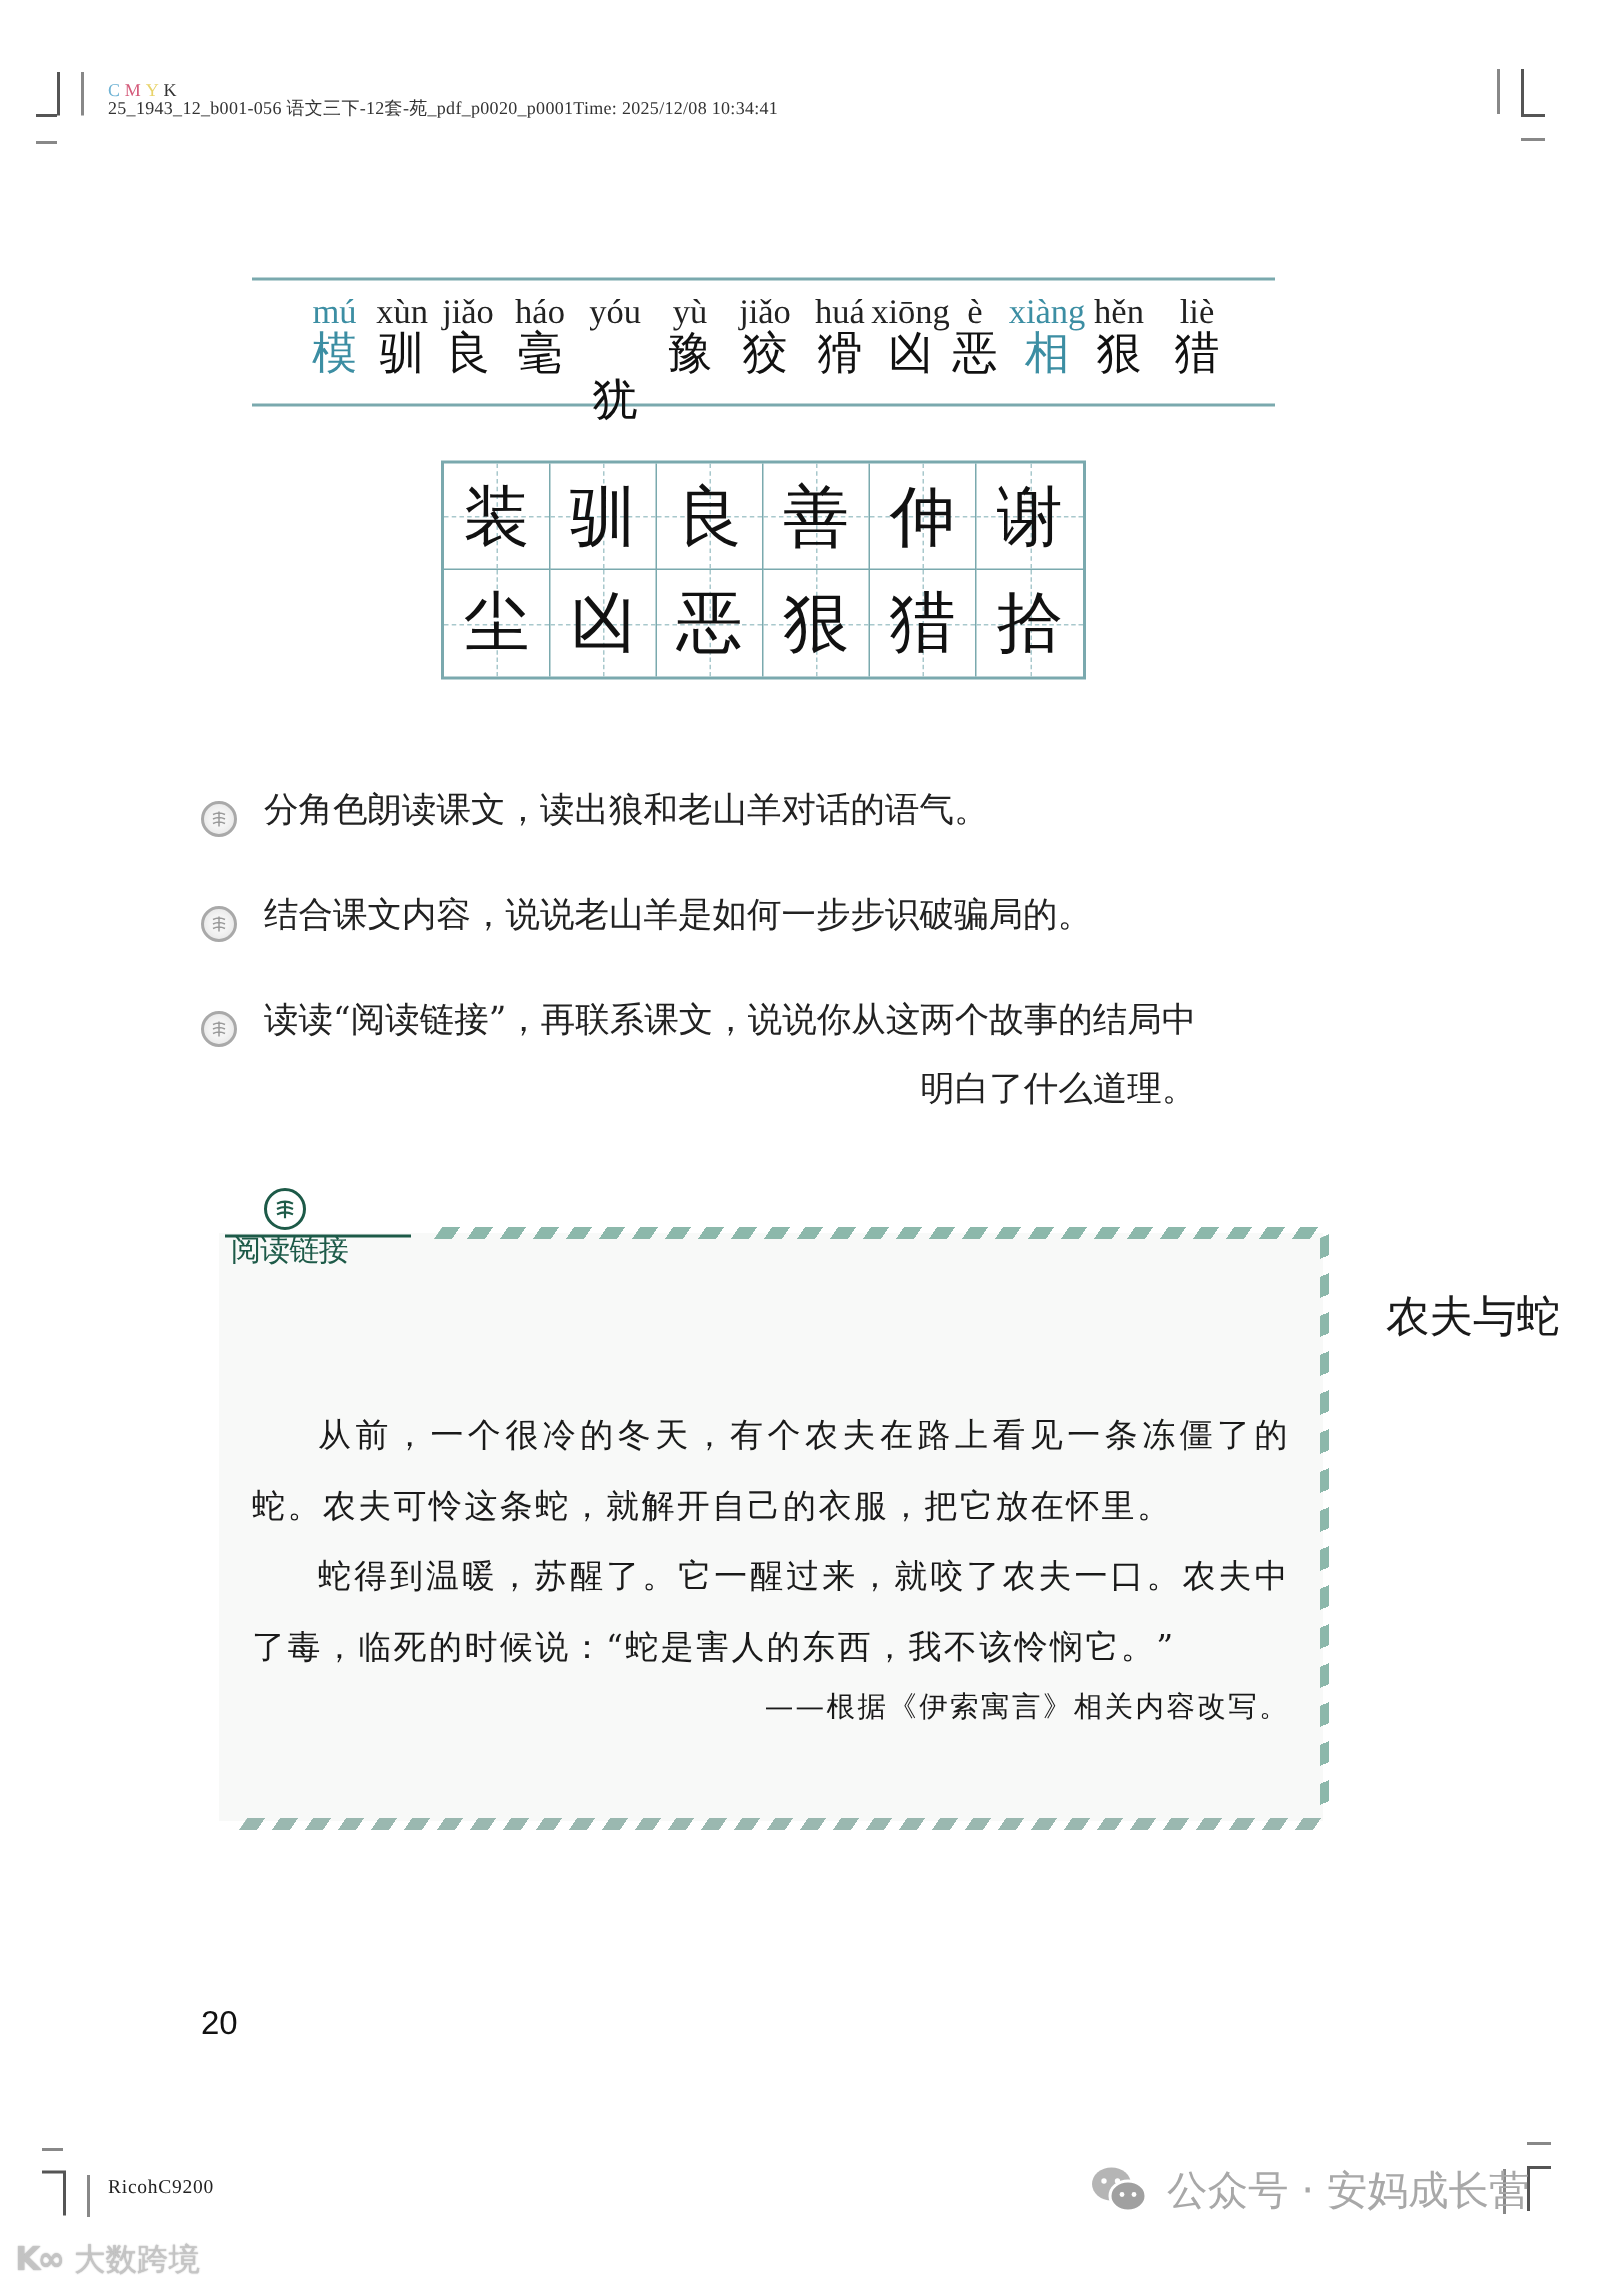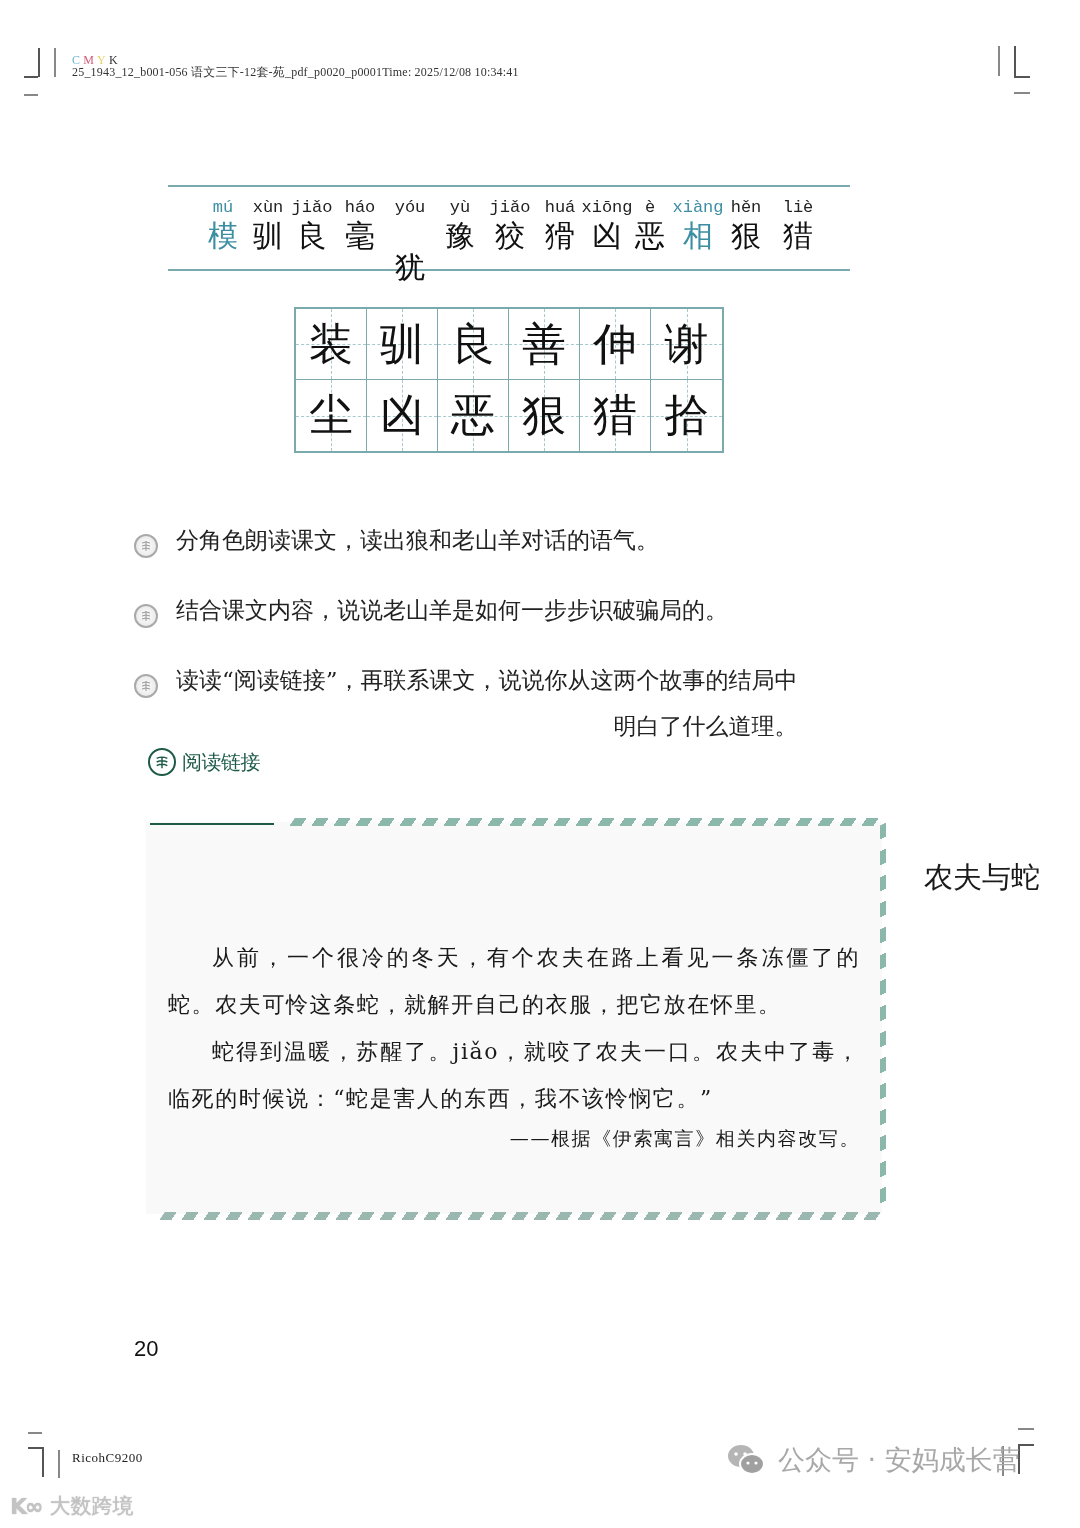--- a/index.html
+++ b/index.html
@@ -27,21 +27,21 @@
   .word-strip {
     position: absolute; left: 168px; top: 185px; width: 682px; height: 82px;
     border-top: 2px solid #7aa9ae; border-bottom: 2px solid #7aa9ae;
   }
   .word-row { position: absolute; left: 34px; top: 10px; display: flex; }
   .word {
     display: flex; flex-direction: column; align-items: center;
     margin-right: 0;
   }
   .word .py {
-    font-family: Liberation Mono, monospace; font-size: 17px; color: #222;
+    font-family: Liberation Serif, serif; font-size: 23px; color: #222;
     height: 22px; line-height: 22px; white-space: nowrap;
   }
   .word .hz {
     font-family: "DejaVu Serif", serif; font-size: 30px; color: #111;
     line-height: 34px;
   }
   .word.hl .py, .word.hl .hz { color: #3c8ea3; }
 
   
   .grid {
@@ -76,21 +76,21 @@
     display: flex; align-items: center; justify-content: center;
   }
   .q-icon svg { width: 14px; height: 14px; }
   .q-text {
     font-family: "DejaVu Serif", serif; font-size: 23px; line-height: 46px; color: #222;
     margin-top: -11px;
     text-align: right;
   }
 
   
-  .rl-header { position: absolute; left: 148px; top: 748px; display: flex; align-items: center; }
+  .rl-header { position: absolute; left: 148px; top: 792px; display: flex; align-items: center; flex-direction: column; }
   .rl-logo {
     width: 28px; height: 28px; border: 2.5px solid #1d5a48; border-radius: 50%;
     box-sizing: border-box; display: flex; align-items: center; justify-content: center;
   }
   .rl-title {
     font-family: "DejaVu Sans", sans-serif; font-size: 20px; color: #1d5a48;
     margin-left: 6px; letter-spacing: -0.5px;
   }
   .rl-underline { position: absolute; left: 150px; top: 823px; width: 124px; height: 2px; background: #1d5a48; }
 
@@ -301,21 +301,21 @@
         <path d="M3 5 Q9 2 15 5 M3 9 Q9 6 15 9 M3 13 Q9 10 15 13 M9 3 V16" stroke="#1d5a48" stroke-width="1.6" fill="none"></path>
       </svg>
   </span>
   <span class="rl-title">阅读链接</span>
 </div>
 <div class="rl-underline"></div>
 
 <div class="story-title">农夫与蛇</div>
 <div class="story">
   <p>从前，一个很冷的冬天，有个农夫在路上看见一条冻僵了的蛇。农夫可怜这条蛇，就解开自己的衣服，把它放在怀里。</p>
-  <p>蛇得到温暖，苏醒了。jiǎo，就咬了农夫一口。农夫中了毒，临死的时候说：“蛇是害人的东西，我不该怜悯它。”</p>
+  <p>蛇得到温暖，苏醒了。它一醒过来，就咬了农夫一口。农夫中了毒，临死的时候说：“蛇是害人的东西，我不该怜悯它。”</p>
   <p class="source">——根据《伊索寓言》相关内容改写。</p>
 </div>
 
 <div class="page-number">20</div>
 
 <div class="mark" style="left:28px;top:1432px;width:14px;height:1.5px;background:#888;"></div>
 <div class="mark" style="left:28px;top:1447px;width:14px;height:1.5px;"></div>
 <div class="mark" style="left:42px;top:1447px;width:1.5px;height:30px;"></div>
 <div class="mark" style="left:58px;top:1450px;width:1.5px;height:28px;background:#888;"></div>
 <div class="printer">RicohC9200</div>

